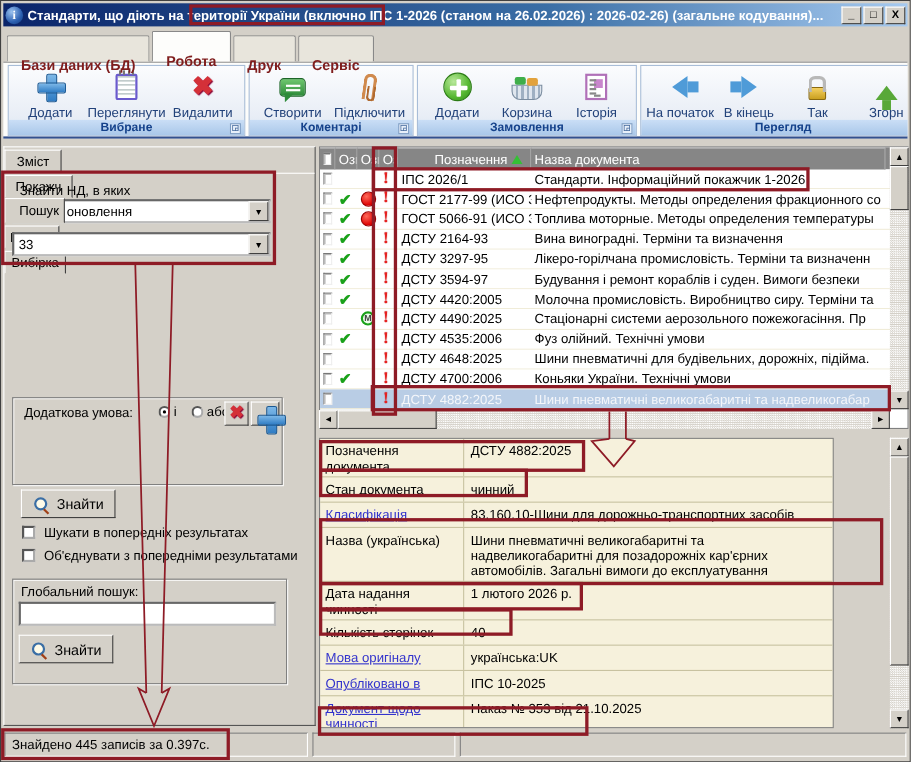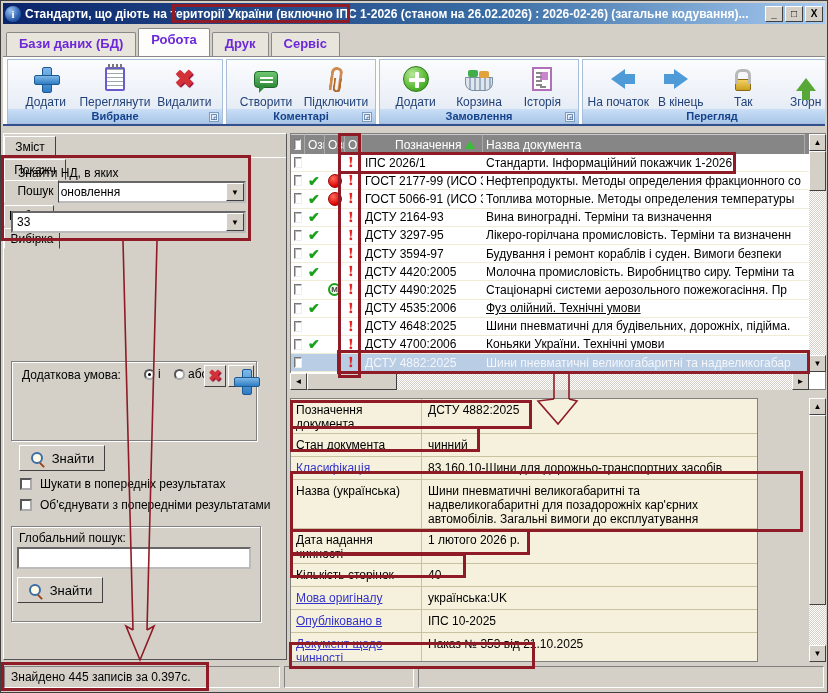--- a/index.html
+++ b/index.html
@@ -9,22 +9,22 @@
   
   .titlebar{position:absolute;left:3px;top:3px;right:3px;height:21px;
     background:linear-gradient(90deg,#0a246a,#3a6ea5 60%,#a6caf0);display:flex;align-items:center;padding:0 2px;}
   .title-icon{width:16px;height:16px;border-radius:50%;background:radial-gradient(circle at 35% 30%,#9cc3ef,#2b5fb0 60%,#123a7a);
     color:#fff;font-weight:bold;font-size:11px;display:flex;align-items:center;justify-content:center;margin-right:4px;flex:none;font-family:"Liberation Serif",serif;}
   .title-text{color:#fff;font-weight:bold;font-size:12px;white-space:nowrap;overflow:hidden;flex:1;}
   .win-btn{width:18px;height:16px;margin-left:2px;background:#d4d0c8;border:1px solid;border-color:#fff #404040 #404040 #fff;
     font-size:10px;font-weight:bold;color:#000;display:flex;align-items:center;justify-content:center;flex:none;line-height:1;}
   
   .ribbon-tabs{position:absolute;left:6px;top:28px;height:28px;display:flex;align-items:flex-end;z-index:3;}
-  .rtab{height:24px;padding:3px 12px 2px;border:1px solid #888;border-bottom:none;background:#e8e5dc;
-    font-size:13px;font-weight:bold;color:#6d28d9;margin-right:2px;border-radius:2px 2px 0 0;}
+  .rtab{height:24px;padding:19px 12px 2px;border:1px solid #888;border-bottom:none;background:#e8e5dc;
+    font-size:13px;font-weight:bold;color:#7f1d1d;margin-right:2px;border-radius:2px 2px 0 0;}
   .rtab.active{height:28px;background:#fdfdfb;position:relative;z-index:4;}
   
   .ribbon{position:absolute;left:3px;top:56px;right:3px;height:70px;background:#fdfdfb;border-top:1px solid #888;
     border-bottom:2px solid #33508e;display:flex;padding:2px 2px 0 4px;gap:3px;overflow:hidden;}
   .rgroup{border:1px solid #a8bdd8;background:linear-gradient(#fbfcfe,#e9eef6 70%,#dde6f2);display:flex;flex-direction:column;flex:none;}
   .rgroup-btns{flex:1;display:flex;align-items:flex-start;justify-content:space-around;padding:2px 4px 0;}
   .rbtn{display:flex;flex-direction:column;align-items:center;width:84px;padding-top:2px;}
   .rbtn .ric{height:30px;display:flex;align-items:center;justify-content:center;}
   .rbtn .rlabel{font-size:12px;color:#1f3least;color:#22427a;margin-top:1px;white-space:nowrap;}
   .rgroup-caption{height:17px;background:linear-gradient(#cadef6,#a9c7e9);color:#15428b;font-size:11px;font-weight:bold;
@@ -444,21 +444,21 @@
             <div class="cb-small"></div>
           </div>
           <div class="tcell" style="width: 20px;">
             <span class="mk-check">✔</span>
           </div>
           <div class="tcell" style="width: 20px;"></div>
           <div class="tcell" style="width: 17px;">
             <span class="mk-flag">!</span>
           </div>
           <div class="tcell" style="width: 121px;">ДСТУ 4535:2006</div>
-          <div class="tcell" style="width: 322px; text-decoration: underline;">Фуз олійний. Технічні умови</div>
+          <div class="tcell" style="width: 322px;">Фуз олійний. Технічні умови</div>
         </div>
         <div class="trow">
           <div class="tcell" style="width: 14px;">
             <div class="cb-small"></div>
           </div>
           <div class="tcell" style="width: 20px;"></div>
           <div class="tcell" style="width: 20px;"></div>
           <div class="tcell" style="width: 17px;">
             <span class="mk-flag">!</span>
           </div>

